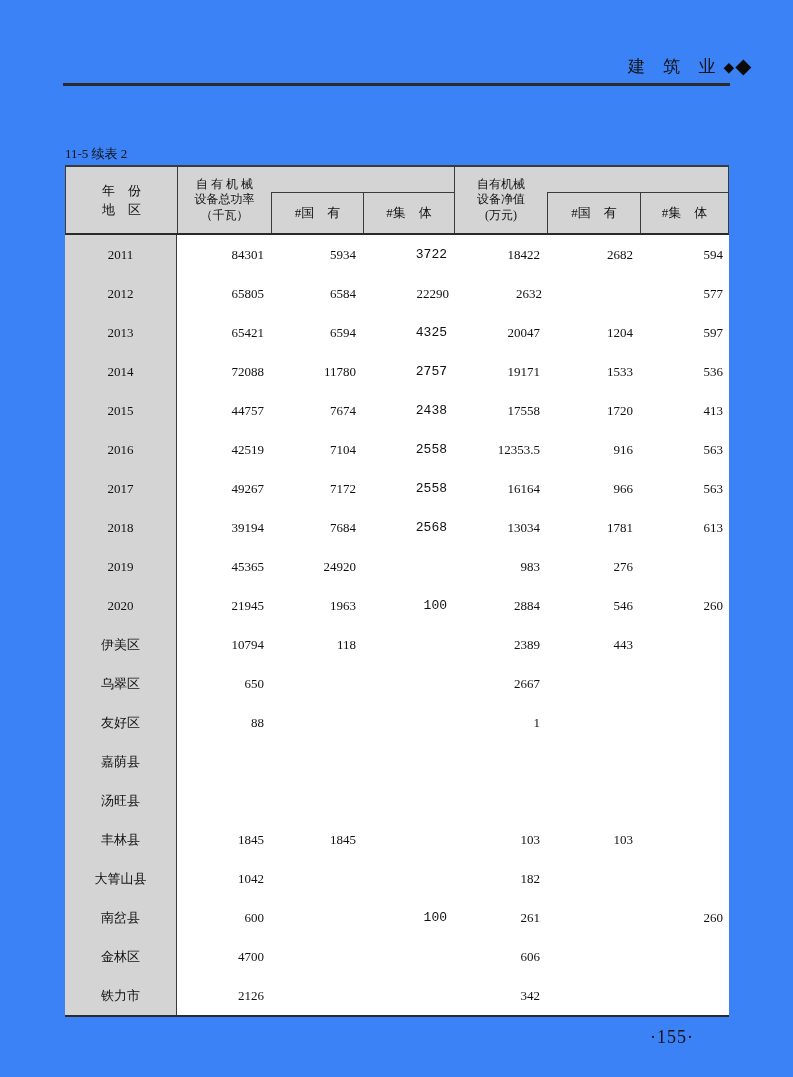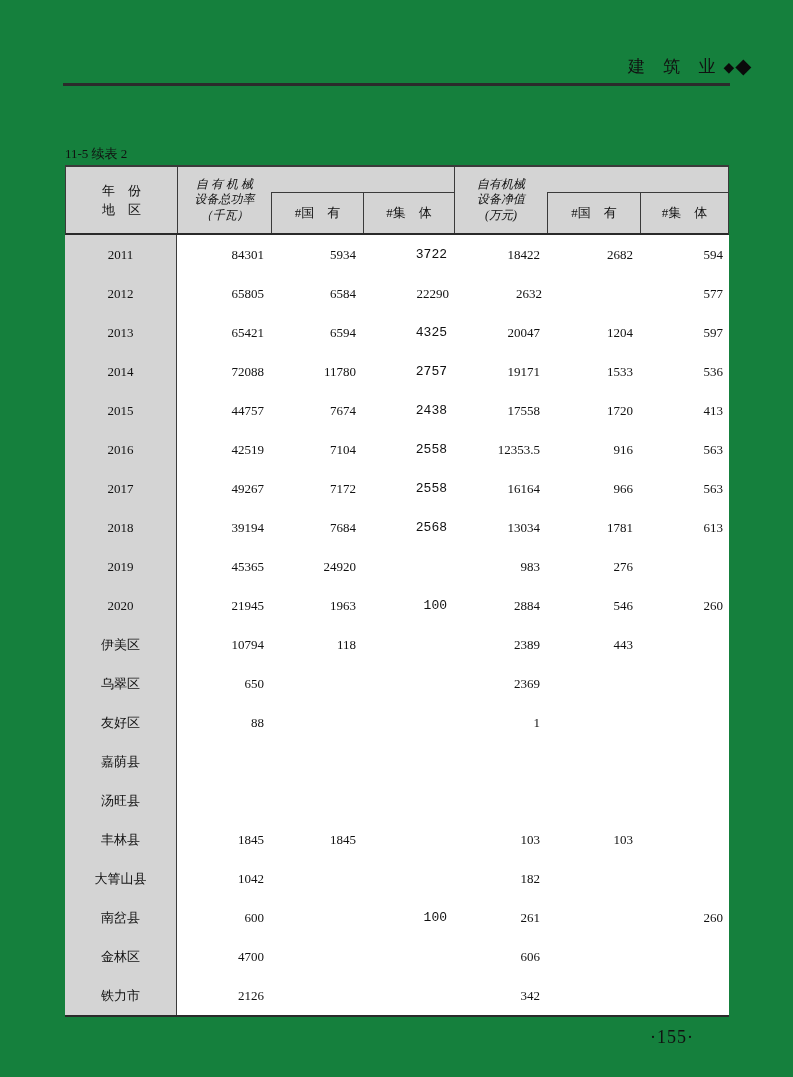--- a/index.html
+++ b/index.html
@@ -4,21 +4,21 @@
 <style>
   :root{
     --header-bg:#d4d4d4;
     --border-dark:#2a2a2a;
     --border-thin:#3a3a3a;
     --text:#111111;
   }
   html,body{margin:0;padding:0;}
   body{background:#ffffff;}
   .page{
-    position:relative;width:793px;height:1077px;background:#15803d;
+    position:relative;width:793px;height:1077px;background:#3b82f6;
     color:var(--text);
     font-family:"Liberation Serif","DejaVu Serif",serif;
     overflow:hidden;
   }
   
   .masthead{position:absolute;top:56px;left:628px;display:flex;align-items:flex-end;}
   .mh-title{font-size:17px;letter-spacing:7px;line-height:20px;white-space:nowrap;}
   .dia{line-height:1;color:#0a0a0a;}
   .dia.small{font-size:14px;margin-left:1px;margin-bottom:2px;}
   .dia.large{font-size:21px;margin-left:1px;margin-bottom:0px;}
@@ -35,21 +35,21 @@
   }
   .h-corner{
     position:absolute;left:0;top:0;width:112px;height:100%;
     border-right:1px solid var(--border-thin);box-sizing:border-box;
     display:flex;flex-direction:column;justify-content:center;align-items:center;
     font-size:13px;line-height:19px;
   }
   .h-stack{
     position:absolute;top:0;height:100%;
     display:flex;flex-direction:column;justify-content:center;align-items:center;
-    font-size:12px;line-height:15.5px;text-align:center;white-space:nowrap;font-style:italic;
+    font-size:12px;line-height:15.5px;text-align:center;white-space:nowrap;
   }
   .h-power{left:112px;width:93px;}
   .h-value{left:389px;width:92px;}
   .h-box{
     position:absolute;top:25px;height:calc(100% - 25px);width:183px;
     border-top:1px solid var(--border-thin);border-left:1px solid var(--border-thin);
     box-sizing:border-box;display:flex;
   }
   .h-box1{left:205px;}
   .h-box2{left:481px;width:181px;}
@@ -222,21 +222,21 @@
           <div class="cv c2"></div>
           <div class="cv c3">2389</div>
           <div class="cv c4">443</div>
           <div class="cv c5"></div>
         </div>
         <div class="trow">
           <div class="cl">乌翠区</div>
           <div class="cv c0">650</div>
           <div class="cv c1"></div>
           <div class="cv c2"></div>
-          <div class="cv c3">2369</div>
+          <div class="cv c3">2667</div>
           <div class="cv c4"></div>
           <div class="cv c5"></div>
         </div>
         <div class="trow">
           <div class="cl">友好区</div>
           <div class="cv c0">88</div>
           <div class="cv c1"></div>
           <div class="cv c2"></div>
           <div class="cv c3">1</div>
           <div class="cv c4"></div>

